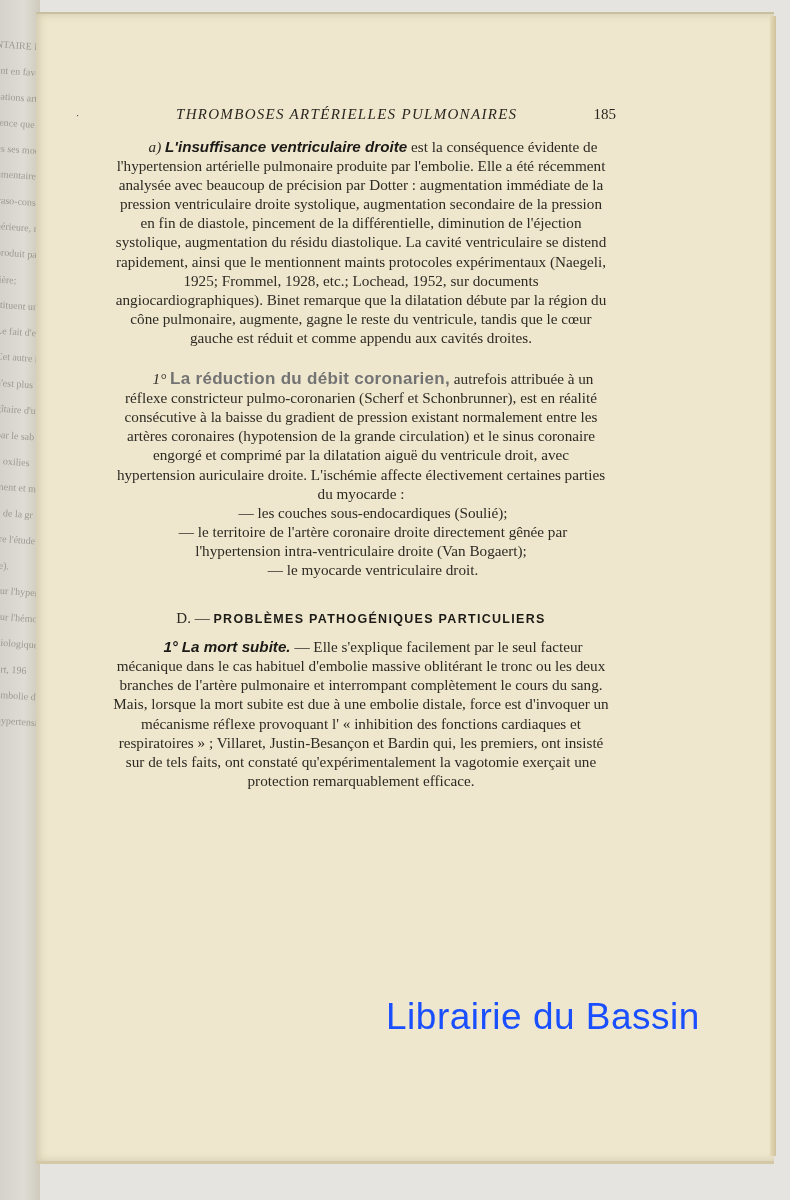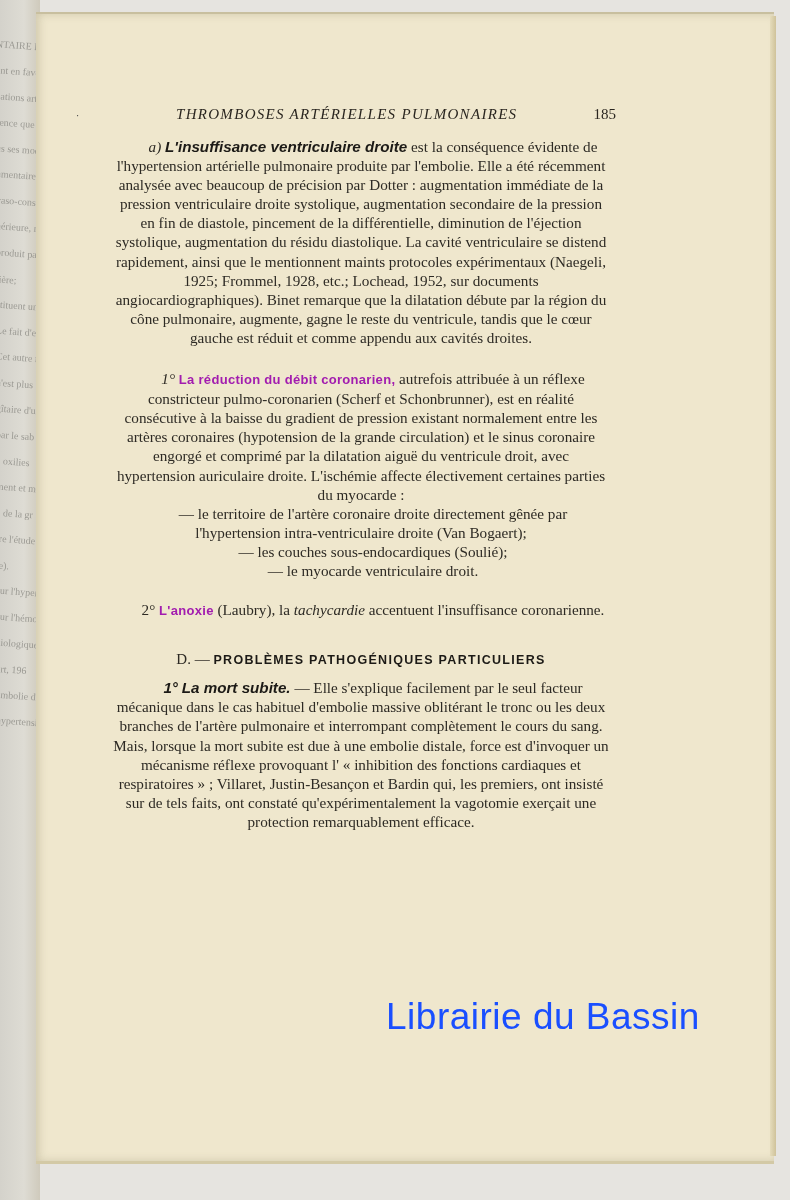--- a/index.html
+++ b/index.html
@@ -41,21 +41,21 @@
 
   .body {
     position: absolute; left: 112px; top: 137px; width: 498px;
     font-family: "Liberation Serif", serif;
     font-size: 15.2px; line-height: 19.1px; color: #2d2a24;
     text-align: justify;
   }
   .body p { margin: 0; text-indent: 24px; text-align: center; }
   .body p + p { margin-top: 8px; }
   .body .bi { font-family: "Liberation Sans", sans-serif; font-weight: bold; font-style: italic; color: #1c1a16; }
-  .body .bs { font-family: "Liberation Sans", sans-serif; font-weight: bold; font-size: 13px; color: #a21caf; letter-spacing: 0.3px; margin-top: 24px; }
+  .body .bs { font-family: "Liberation Sans", sans-serif; font-weight: bold; font-size: 17px; color: #737373; letter-spacing: 0.3px; margin-top: 24px; }
   .body .it { font-style: italic; }
   .section-heading {
     text-align: center; text-indent: 0 !important; margin-top: 30px !important; margin-bottom: 30px;
     font-size: 15px;
   }
   .section-heading .caps {
     font-family: "Liberation Sans", sans-serif; font-weight: bold; font-size: 12.5px;
     letter-spacing: 1.3px; color: #1c1a16;
   }
   .tight { margin-top: 0 !important; }
@@ -107,25 +107,24 @@
   <span class="title">THROMBOSES ARTÉRIELLES PULMONAIRES</span>
   <span class="num">185</span>
 </div>
 
 <div class="body">
 
   <p><span class="it">a)</span> <span class="bi">L'insuffisance ventriculaire droite</span><span> est la conséquence évidente de l'hypertension artérielle pulmonaire produite par l'embolie. Elle a été récemment analysée avec beaucoup de précision par Dotter : augmentation immédiate de la pression ventriculaire droite systolique, augmentation secondaire de la pression en fin de diastole, pincement de la différentielle, diminution de l'éjection systolique, augmentation du résidu diastolique. La cavité ventriculaire se distend rapidement, ainsi que le mentionnent maints protocoles expérimentaux (Naegeli, 1925; Frommel, 1928, etc.; Lochead, 1952, sur documents angiocardiographiques). Binet remarque que la dilatation débute par la région du cône pulmonaire, augmente, gagne le reste du ventricule, tandis que le cœur gauche est réduit et comme appendu aux cavités droites.</span></p>
 
 
   <p style="margin-top:22px"><span class="it">1°</span> <span class="bs">La réduction du débit coronarien,</span><span> autrefois attribuée à un réflexe constricteur pulmo-coronarien (Scherf et Schonbrunner), est en réalité consécutive à la baisse du gradient de pression existant normalement entre les artères coronaires (hypotension de la grande circulation) et le sinus coronaire engorgé et comprimé par la dilatation aiguë du ventricule droit, avec hypertension auriculaire droite. L'ischémie affecte électivement certaines parties du myocarde :</span></p>
+  <p class="tight"><span>— les couches sous-endocardiques (Soulié);</span></p>
   <p class="tight"><span>— le territoire de l'artère coronaire droite directement gênée par l'hypertension intra-ventriculaire droite (Van Bogaert);</span></p>
-  <p class="tight"><span>— les couches sous-endocardiques (Soulié);</span></p>
   <p class="tight"><span>— le myocarde ventriculaire droit.</span></p>
 
-  <p style="margin-top:20px"><span>2°</span> <span class="bs">L'anoxie</span><span> (Laubry), la </span><span class="it">tachycardie</span><span> accentuent l'insuffisance coronarienne.</span></p>
 
   <p class="section-heading"><span>D. —</span> <span class="caps">PROBLÈMES PATHOGÉNIQUES PARTICULIERS</span></p>
 
   <p><span class="bi">1°</span> <span class="bi">La mort subite.</span><span> — Elle s'explique facilement par le seul facteur mécanique dans le cas habituel d'embolie massive oblitérant le tronc ou les deux branches de l'artère pulmonaire et interrompant complètement le cours du sang. Mais, lorsque la mort subite est due à une embolie distale, force est d'invoquer un mécanisme réflexe provoquant l' « inhibition des fonctions cardiaques et respiratoires » ; Villaret, Justin-Besançon et Bardin qui, les premiers, ont insisté sur de tels faits, ont constaté qu'expérimentalement la vagotomie exerçait une protection remarquablement efficace.</span></p>
 
 </div>
 
 <div class="watermark" style="color: rgb(26, 79, 255);">Librairie du Bassin</div>
 
 </body></html>

